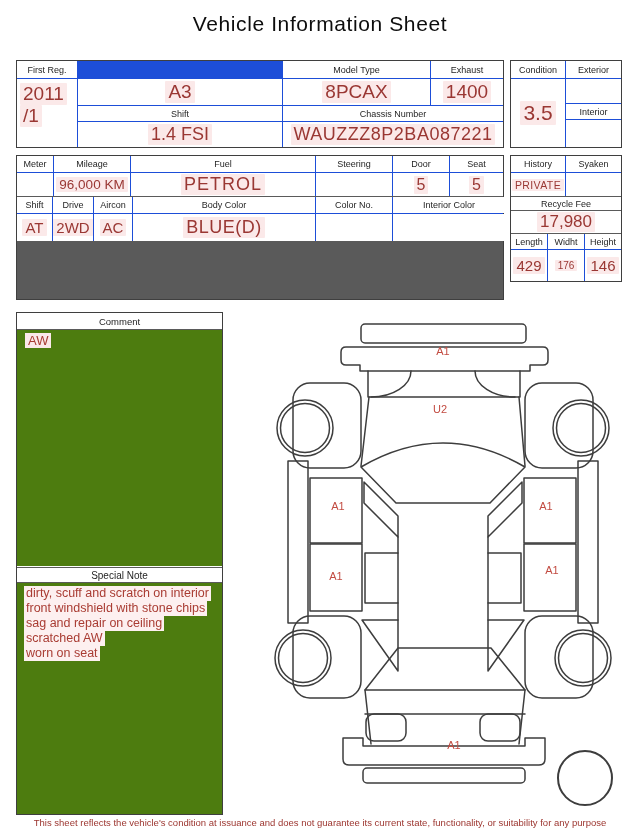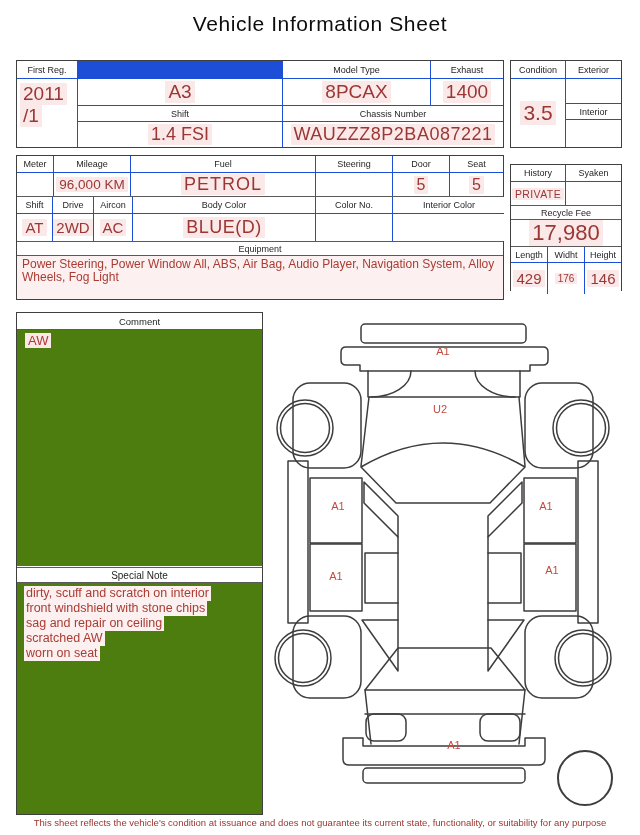--- a/index.html
+++ b/index.html
@@ -140,58 +140,54 @@
         </div>
       <div class="cell">
           <span class="val hl" style="font-size:15px;">AC</span>
         </div>
       <div class="cell">
           <span class="val hl" style="font-size:18px; letter-spacing:0.5px;">BLUE(D)</span>
         </div>
       <div class="cell val" style="font-size:12px;"></div>
       <div class="cell val" style="font-size:12px;"></div>
     </div>
-    <div class="stack" style="flex:1;">
-      <div class="shdr">Equipment</div>
-      <div class="freeText" style="background:#fdf0f0;">Power Steering, Power Window  All, ABS, Air Bag, Audio Player, Navigation System, Alloy Wheels, Fog Light</div>
-    </div>
-  </div>
-
-  <div class="box" style="left:510px; top:164px; width:112px; height:127px;">
+  </div>
+
+  <div class="box" style="left:510px; top:155px; width:112px; height:127px;">
     <div class="band" style="grid-template-columns:54px 55px; grid-template-rows:16px 23px;">
       <div class="cell hdr">History</div>
       <div class="cell hdr">Syaken</div>
       <div class="cell">
           <span class="val hl" style="font-size:10.5px; letter-spacing:0.4px;">PRIVATE</span>
         </div>
       <div class="cell val" style="font-size:10.5px;"></div>
     </div>
     <div class="stack" style="height:54px;">
       <div class="shdr">Recycle Fee</div>
       <div class="cell" style="flex:1;">
-          <span class="val hl" style="font-size:22px;">17,980</span>
+          <span class="val hl" style="font-size:17px;">17,980</span>
         </div>
     </div>
     <div class="band" style="grid-template-columns:36px 36px 36px; grid-template-rows:15px 31px; flex:1;">
       <div class="cell hdr">Length</div>
       <div class="cell hdr">Widht</div>
       <div class="cell hdr">Height</div>
       <div class="cell">
           <span class="val hl" style="font-size:15px;">429</span>
         </div>
       <div class="cell">
           <span class="val hl" style="font-size:10px;">176</span>
         </div>
       <div class="cell">
           <span class="val hl" style="font-size:15px;">146</span>
         </div>
     </div>
   </div>
 
-  <div class="box" style="left:16px; top:312px; width:247px; height:503px; background:#fff;">
+  <div class="box" style="left:16px; top:312px; width:207px; height:503px; background:#fff;">
     <div class="stack" style="flex:0 0 253px;">
       <div class="shdr" style="font-size:9.5px; padding:3px 0 2px 0;">Comment</div>
       <div class="freeText commentText val"><span>AW</span></div>
     </div>
     <div class="stack" style="flex:1; border-top:1px solid #5a5a5a;">
       <div class="shdr" style="font-size:10px; padding:2px 0 1px 0;">Special Note</div>
       <div class="freeText noteText">
         <div>dirty, scuff and scratch on interior</div>
         <div>front windshield with stone chips</div>
         <div>sag and repair on ceiling</div>

